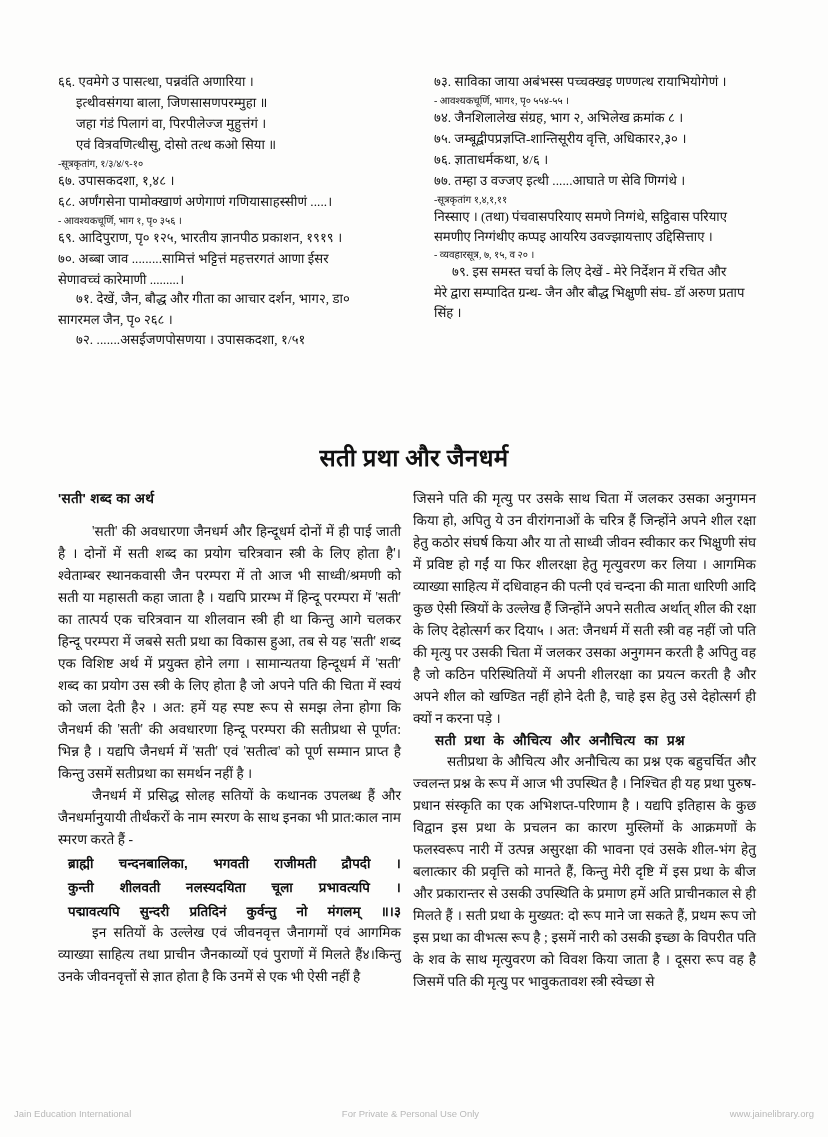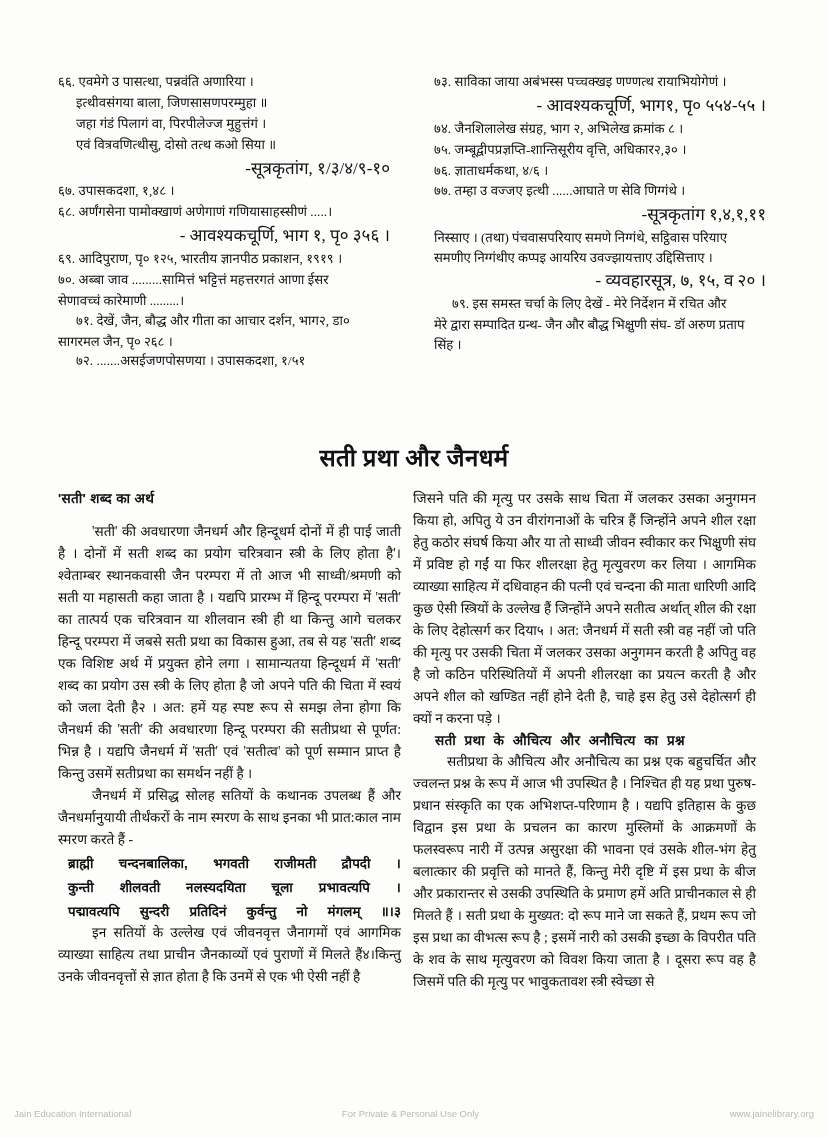--- a/index.html
+++ b/index.html
@@ -38,23 +38,22 @@
   }
   .note-indent {
     padding-left: 18px;
   }
   .note-cont {
     font-size: 13.1px;
     line-height: 1.52;
     text-align: left;
   }
   .note-src {
-    font-size: 17px;
+    font-size: 10px;
     line-height: 1.52;
-    text-align: right;
     padding-right: 4px;
   }
 
   
   .chapter-title {
     position: absolute;
     left: 0;
     top: 424px;
     width: 828px;
     text-align: center;

